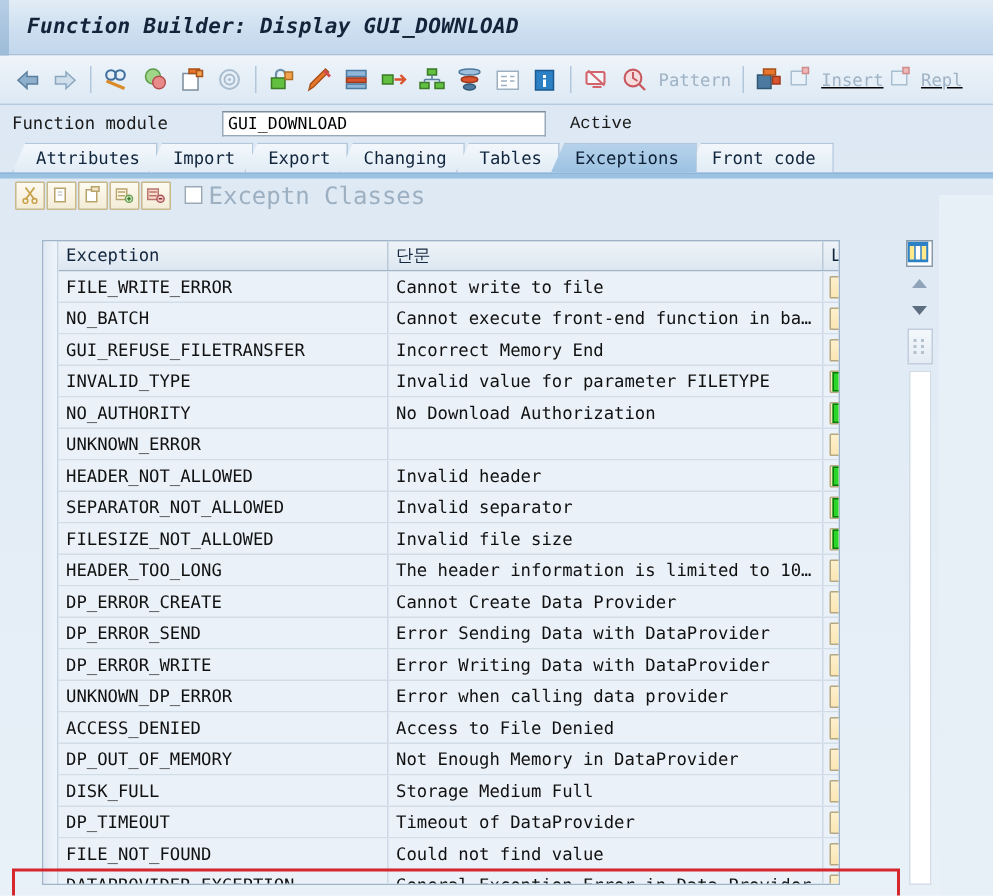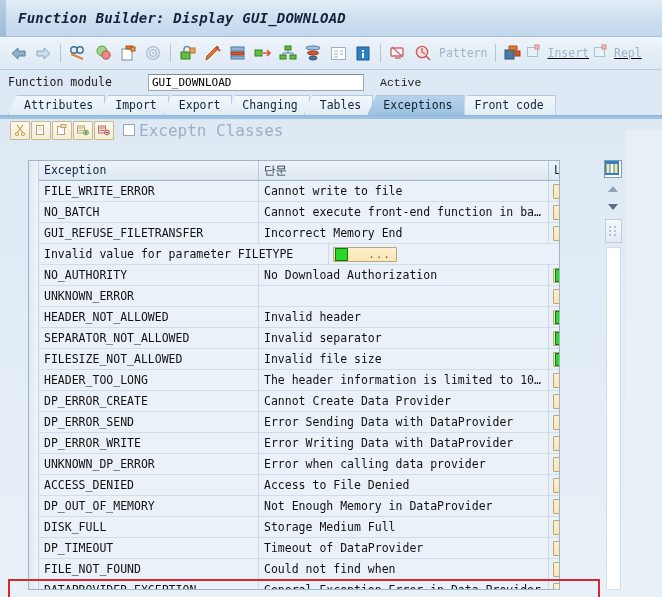--- a/index.html
+++ b/index.html
@@ -377,20 +377,21 @@
           </div>
         </div>
         <div class="row">
           <div class="cell c-exc">GUI_REFUSE_FILETRANSFER</div>
           <div class="cell c-short">Incorrect Memory End</div>
           <div class="cell c-long">
             <div class="longcell"></div>
           </div>
         </div>
         <div class="row">
+          <div class="cell c-exc">INVALID_TYPE</div>
           <div class="cell c-short">Invalid value for parameter FILETYPE</div>
           <div class="cell c-long">
             <div class="longcell">
               <span class="greenbox"></span>
               <span class="dots">...</span>
             </div>
           </div>
         </div>
         <div class="row">
           <div class="cell c-exc">NO_AUTHORITY</div>
@@ -497,21 +498,21 @@
         </div>
         <div class="row">
           <div class="cell c-exc">DP_TIMEOUT</div>
           <div class="cell c-short">Timeout of DataProvider</div>
           <div class="cell c-long">
             <div class="longcell"></div>
           </div>
         </div>
         <div class="row">
           <div class="cell c-exc">FILE_NOT_FOUND</div>
-          <div class="cell c-short">Could not find when</div>
+          <div class="cell c-short">Could not find value</div>
           <div class="cell c-long">
             <div class="longcell"></div>
           </div>
         </div>
         <div class="row">
           <div class="cell c-exc">DATAPROVIDER_EXCEPTION</div>
           <div class="cell c-short">General Exception Error in Data Provider</div>
           <div class="cell c-long">
             <div class="longcell"></div>
           </div>

